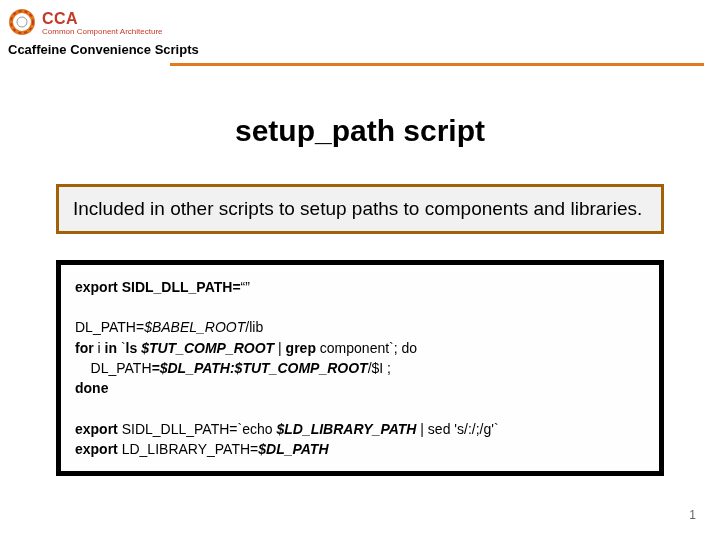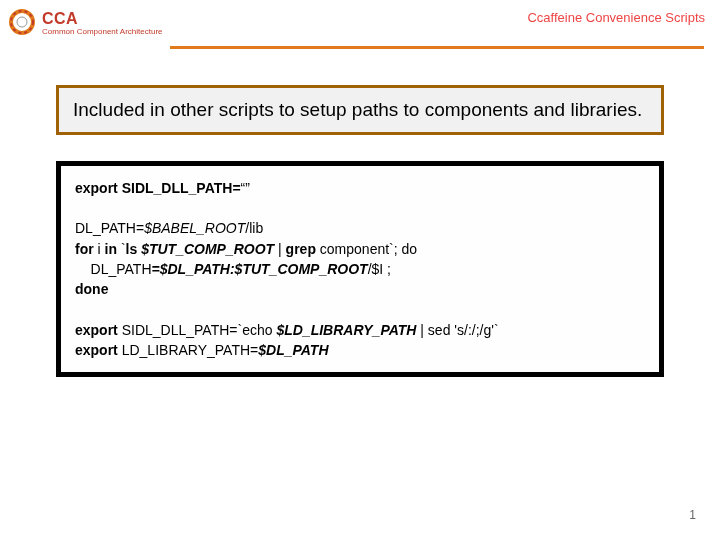--- a/index.html
+++ b/index.html
@@ -1,23 +1,23 @@
 <!DOCTYPE html>
 <html><head>
 <meta charset="utf-8">
 <style>
   * { box-sizing: border-box; margin: 0; padding: 0; }
   html, body { width: 720px; height: 540px; background: #fff; font-family: Arial, Helvetica, sans-serif; }
   .slide { width: 720px; height: 540px; position: relative; padding: 0; }
-  .header-row { display: flex; align-items: flex-start; justify-content: space-between; padding: 8px 15px 0 8px; }
+  .header-row { display: flex; align-items: flex-start; justify-content: space-between; padding: 8px 15px 0 8px; flex-direction: column; }
   .logo-block { display: flex; align-items: center; gap: 6px; }
   .logo-text { display: flex; flex-direction: column; line-height: 1.05; }
   .logo-cca { font-size: 16px; font-weight: bold; color: #c23a2a; letter-spacing: 0.5px; }
   .logo-sub { font-size: 8px; color: #c23a2a; }
-  .header-right { font-size: 13px; color: #ef4444; padding-top: 2px; }
+  .header-right { font-size: 13px; color: #000000; padding-top: 2px; font-weight: bold; }
   .hr-line { height: 3px; background: #e17a1a; margin: 6px 16px 0 170px; }
   .title { text-align: center; font-size: 30px; font-weight: bold; color: #000; margin-top: 48px; }
   .desc-box { margin: 36px 56px 0 56px; border: 3px solid #a16207; background: #f1f1f1; padding: 10px 14px; font-size: 19px; color: #000; line-height: 1.25; }
   .code-box { margin: 26px 56px 0 56px; border: 5px solid #000000; background: #fefefe; padding: 12px 14px; font-size: 14px; color: #000; font-family: Arial, Helvetica, sans-serif; line-height: 1.45; }
   .code-box .line { white-space: pre-wrap; }
   .b { font-weight: bold; }
   .i { font-style: italic; }
   .bi { font-weight: bold; font-style: italic; }
   .page-num { position: absolute; bottom: 18px; right: 24px; font-size: 12px; color: #666; }
 </style>
@@ -38,20 +38,21 @@
       <span class="logo-text">
         <span class="logo-cca">CCA</span>
         <span class="logo-sub">Common Component Architecture</span>
       </span>
     </div>
     <div class="header-right">Ccaffeine Convenience Scripts</div>
   </div>
 
   <div class="hr-line"></div>
 
+  <div class="title">setup_path script</div>
 
   <div class="desc-box">
     <span>Included in other scripts to setup paths to components and libraries.</span>
   </div>
 
   <div class="code-box">
     <div class="line"><span class="b">export SIDL_DLL_PATH=</span><span>“”</span></div>
     <div class="line">&nbsp;</div>
     <div class="line"><span>DL_PATH=</span><span class="i">$BABEL_ROOT</span><span>/lib</span></div>
     <div class="line"><span class="b">for</span><span> i </span><span class="b">in</span><span> `</span><span class="b">ls </span><span class="bi">$TUT_COMP_ROOT</span><span> | </span><span class="b">grep</span><span> component`; do</span></div>

